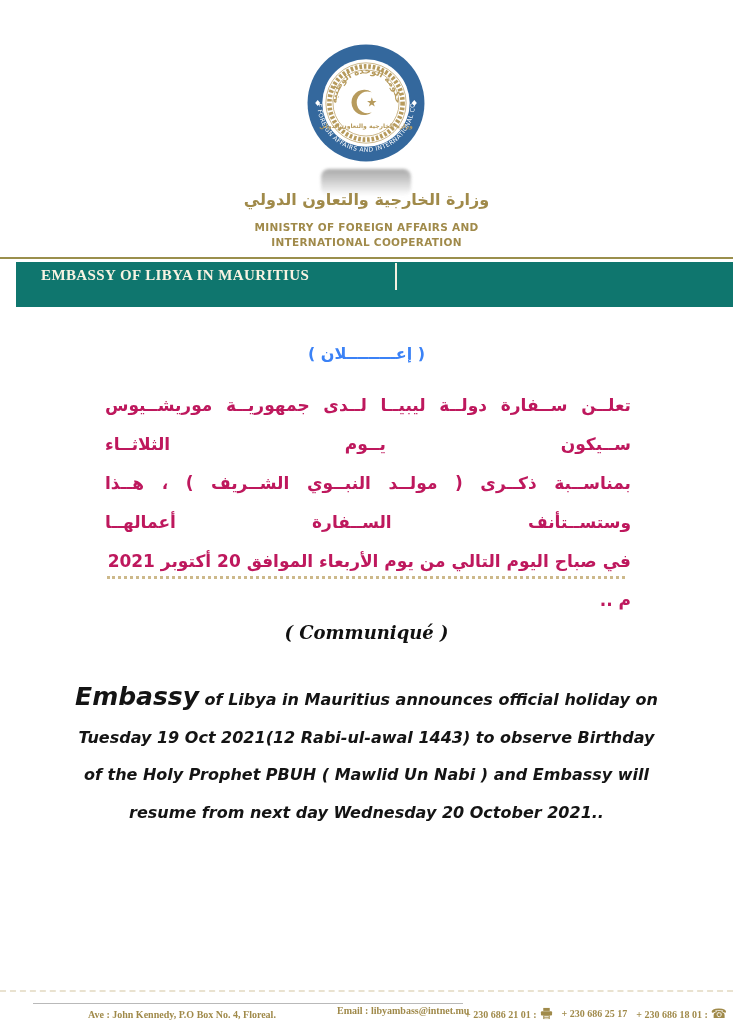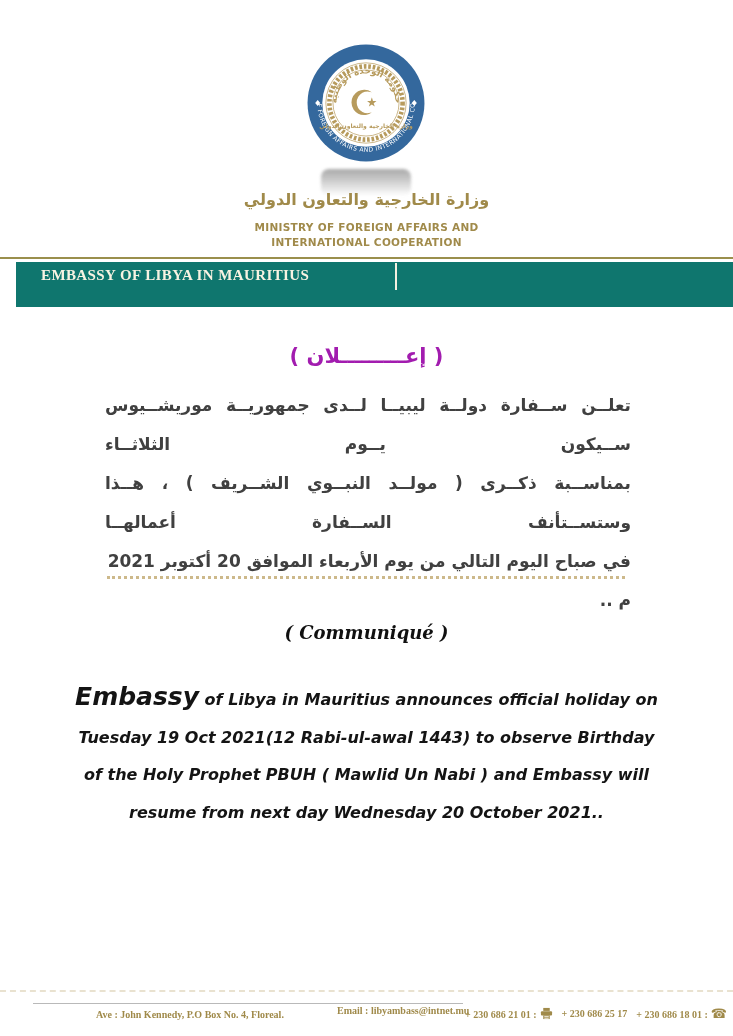--- a/index.html
+++ b/index.html
@@ -20,42 +20,42 @@
   .top-rule{position:absolute;left:0;top:257px;width:733px;height:2px;background:#9a8f4c;}
   .banner{position:absolute;left:16px;top:262px;width:733px;height:45px;background:#0f766e;}
   .banner-left{position:absolute;left:25px;top:5px;color:#f8f3e2;
     font-family:"Liberation Serif",serif;font-weight:bold;font-size:15px;letter-spacing:.4px;}
   .banner-sep{position:absolute;left:379px;top:1px;width:2px;height:27px;background:#f4f0e0;}
   .banner-right{position:absolute;right:8px;top:4px;color:#ffffff;direction:rtl;
     font-weight:bold;font-size:16px;word-spacing:3px;}
 
   
   .announce-heading{position:absolute;left:0;top:344px;width:733px;text-align:center;
-    direction:rtl;font-weight:bold;font-size:21px;color:#a21caf;}
+    direction:rtl;font-weight:bold;font-size:16px;color:#3b82f6;}
   .arabic-par{position:absolute;left:105px;top:386px;width:526px;direction:rtl;
-    font-weight:bold;font-size:17px;color:#404040;line-height:39px;}
+    font-weight:bold;font-size:17px;color:#be185d;line-height:39px;}
   .arabic-par .aline{text-align:justify;text-align-last:justify;}
   .arabic-par .aline.last{text-align:right;text-align-last:right;}
 
   
   .divider{position:absolute;left:107px;top:576px;width:518px;height:0;
     border-top:3px dotted #cdb98b;}
   .comm-heading{position:absolute;left:0;top:622px;width:733px;text-align:center;
     font-family:"DejaVu Serif",serif;font-style:italic;font-weight:bold;font-size:18px;color:#101010;}
   .eng-par{position:absolute;left:70px;top:678px;width:593px;text-align:center;
     font-style:italic;font-weight:bold;font-size:16px;color:#141414;line-height:37.5px;}
   .eng-par .lead{font-size:25px;}
 
   
   .footer-dash{position:absolute;left:0;top:990px;width:733px;height:0;
     border-top:2px dashed #e9e2d0;}
   .footer-rule{position:absolute;left:33px;top:1003px;width:430px;height:1px;background:#b9b9b9;}
   .footer-row{position:absolute;left:0;top:1005px;width:733px;height:24px;
     font-family:"Liberation Serif",serif;font-weight:bold;font-size:10px;color:#a08a4a;}
-  .addr{position:absolute;left:88px;top:4px;margin-left:8px;}
+  .addr{position:absolute;left:88px;top:4px;}
   .email{position:absolute;left:337px;top:0;cursor:pointer;}
   .phones{position:absolute;right:6px;top:2px;display:flex;align-items:center;gap:9px;}
   .phone-item{display:flex;align-items:flex-end;gap:3px;}
   .phone-glyph{font-family:"DejaVu Sans",sans-serif;font-size:13px;line-height:13px;color:#a08a4a;}
   .fax-svg{display:block;}
 </style>
 </head>
 <body>
 
 <div class="page">

